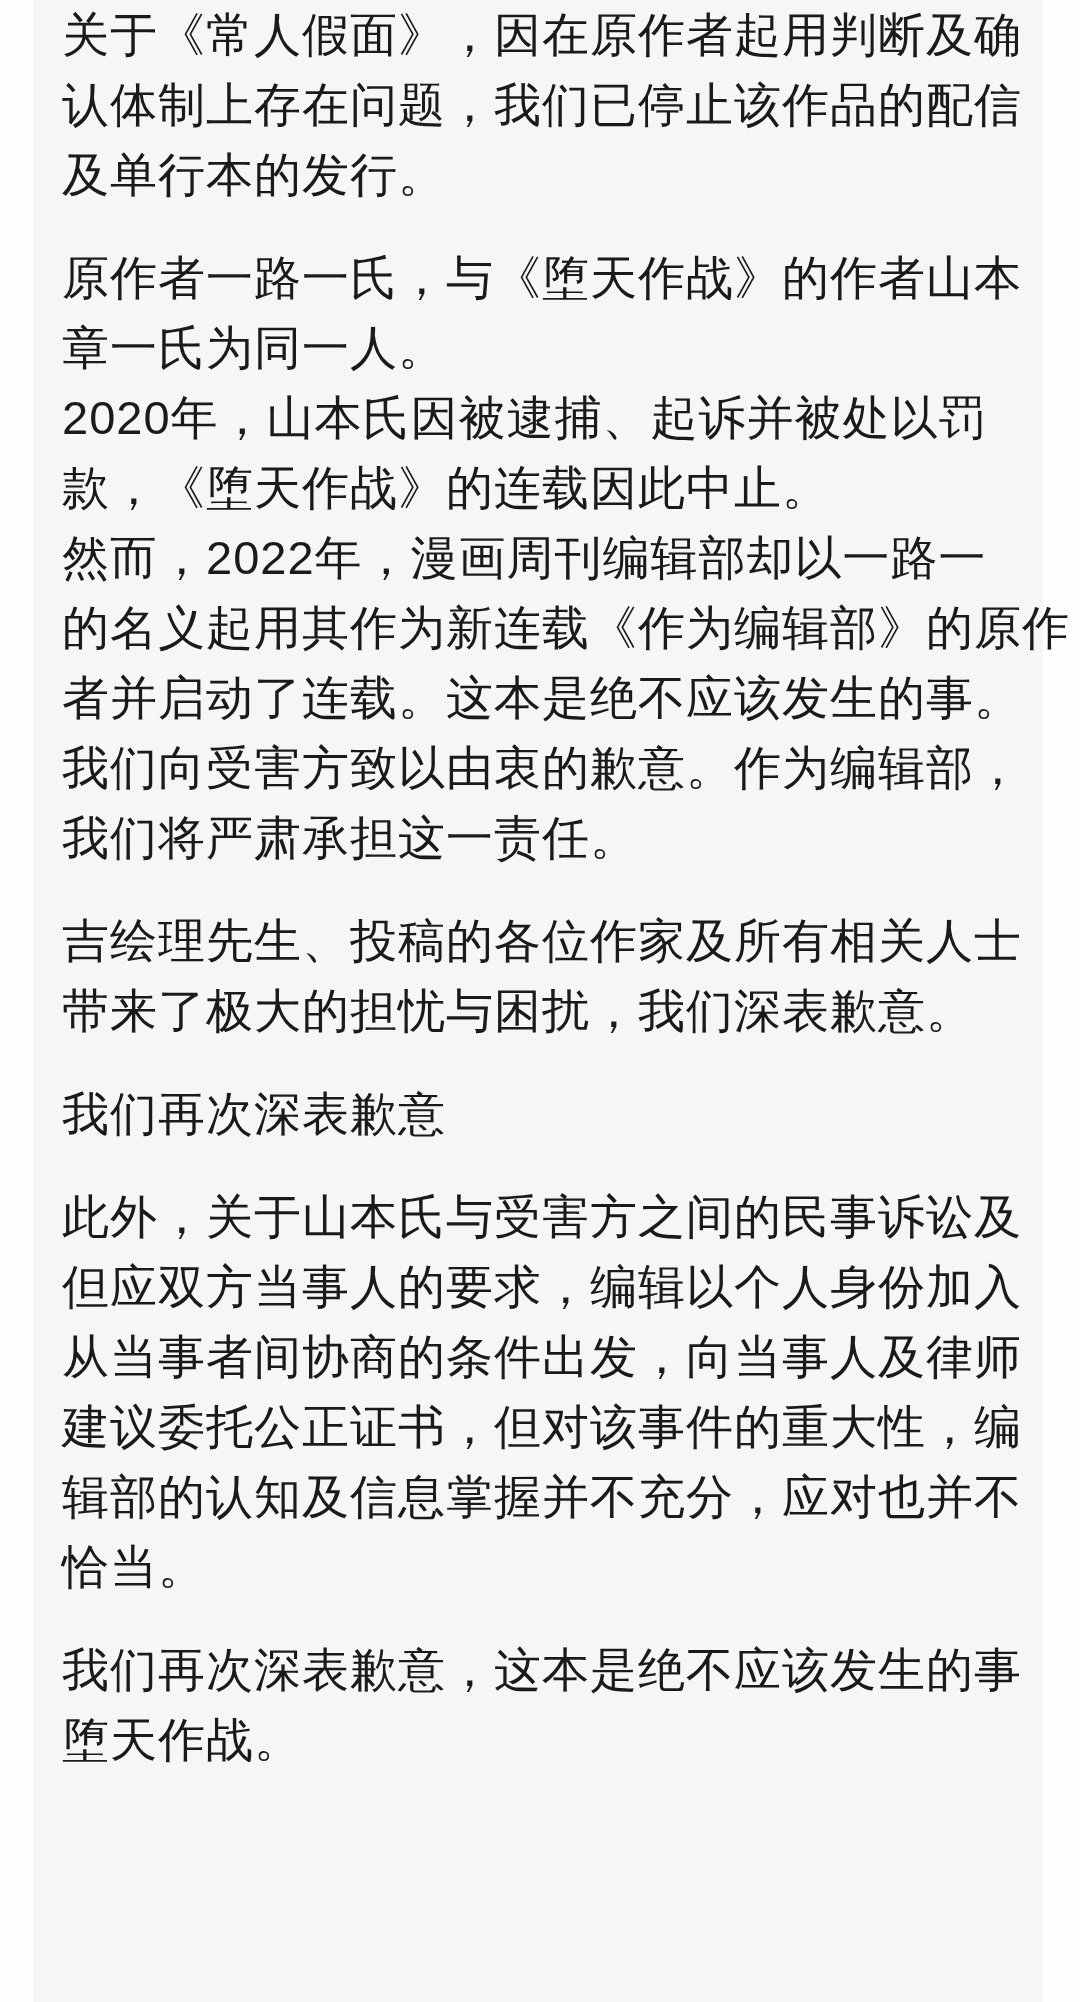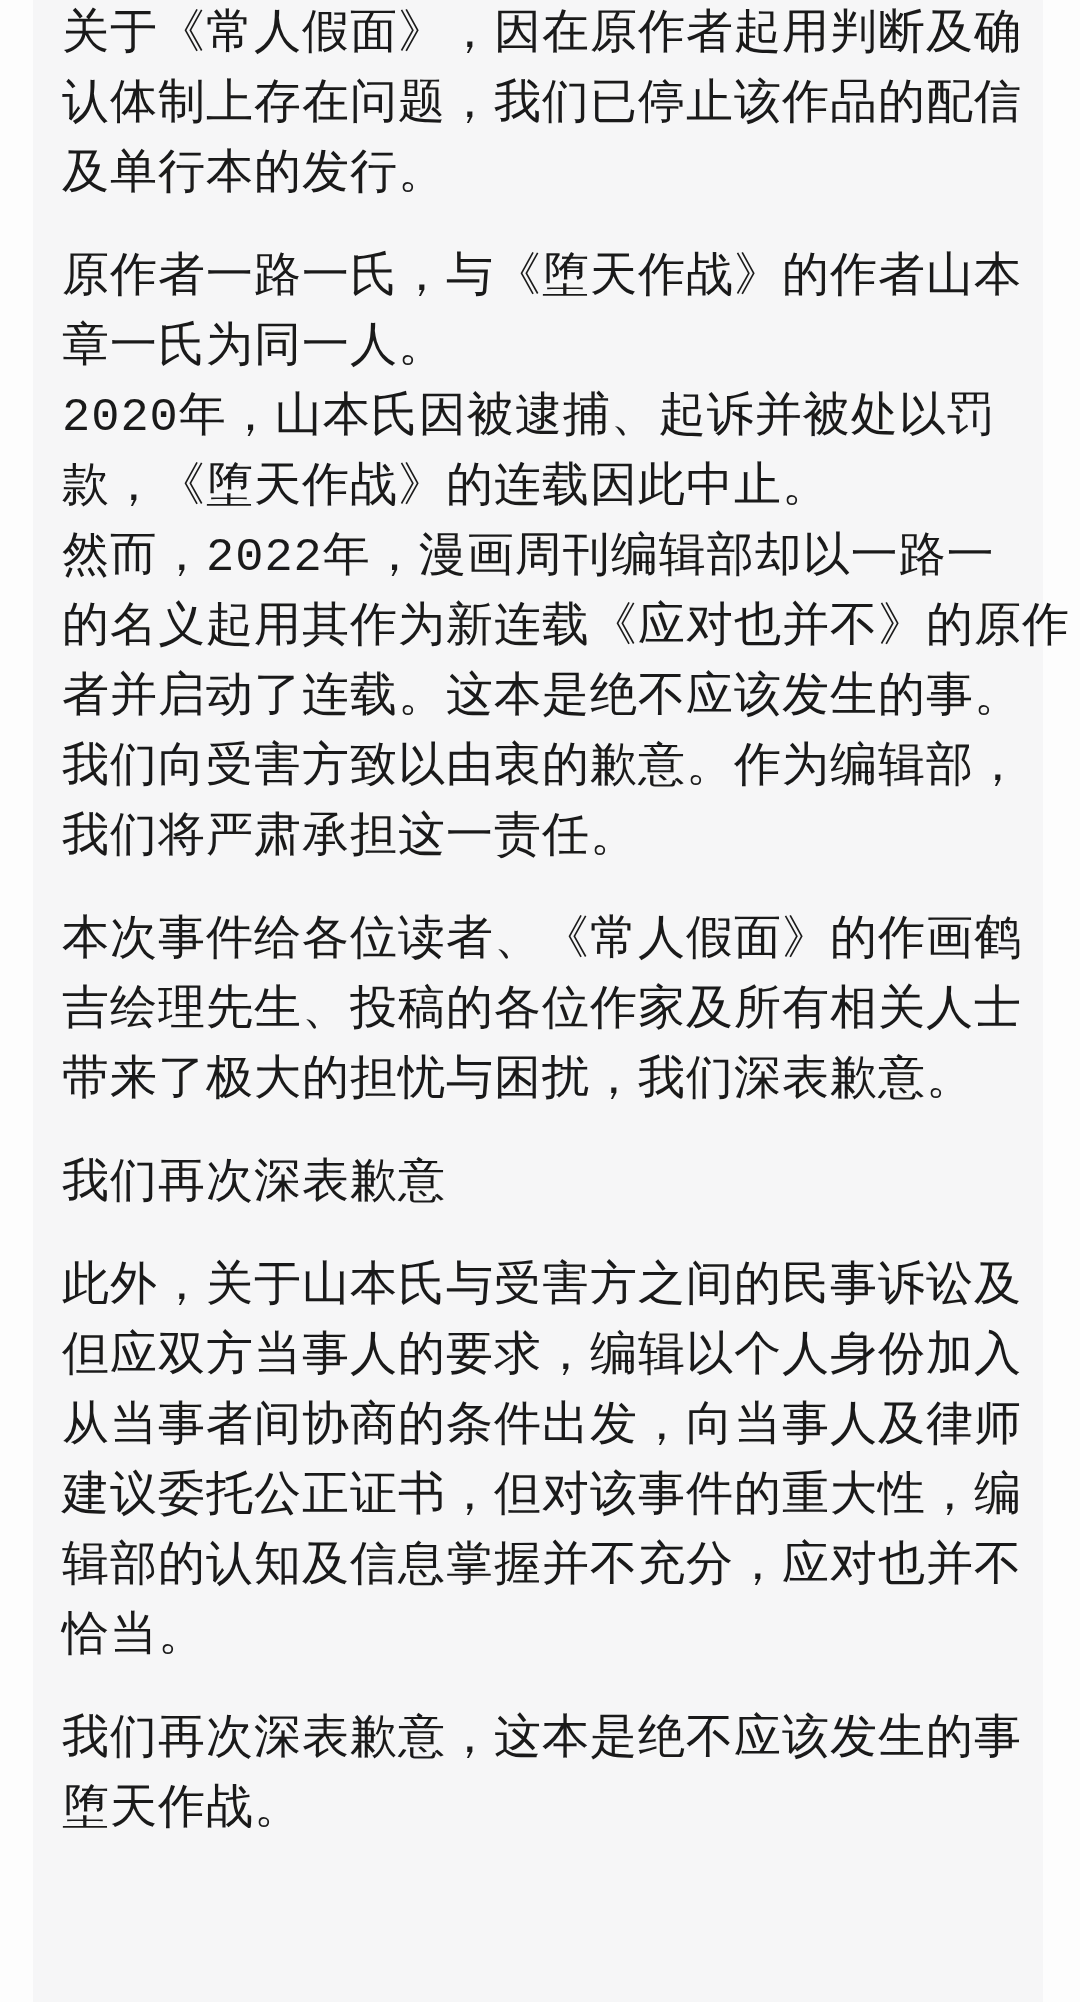--- a/index.html
+++ b/index.html
@@ -10,21 +10,20 @@
     width: 1080px;
     height: 2002px;
     background: #fdfdfd;
     font-family: "Liberation Sans", sans-serif;
     overflow: hidden;
   }
   .page {
     position: relative;
     width: 1080px;
     height: 2002px;
-    font-family: Liberation Mono, monospace;
   }
   .content-card {
     position: absolute;
     left: 33px;
     top: 0;
     width: 1010px;
     height: 2002px;
     background: #f6f6f7;
     box-sizing: border-box;
     padding: 0 22px 0 29px;
@@ -55,27 +54,26 @@
         <span class="line">关于《常人假面》，因在原作者起用判断及确</span>
         <span class="line">认体制上存在问题，我们已停止该作品的配信</span>
         <span class="line">及单行本的发行。</span>
       </p>
       <p class="para">
         <span class="line">原作者一路一氏，与《堕天作战》的作者山本</span>
         <span class="line">章一氏为同一人。</span>
         <span class="line">2020年，山本氏因被逮捕、起诉并被处以罚</span>
         <span class="line">款，《堕天作战》的连载因此中止。</span>
         <span class="line">然而，2022年，漫画周刊编辑部却以一路一</span>
-        <span class="line">的名义起用其作为新连载《应对也并不》的原作</span>
+        <span class="line">的名义起用其作为新连载《作为编辑部》的原作</span>
         <span class="line">者并启动了连载。这本是绝不应该发生的事。</span>
         <span class="line">我们向受害方致以由衷的歉意。作为编辑部，</span>
         <span class="line">我们将严肃承担这一责任。</span>
       </p>
       <p class="para">
-        <span class="line">本次事件给各位读者、《常人假面》的作画鹤</span>
         <span class="line">吉绘理先生、投稿的各位作家及所有相关人士</span>
         <span class="line">带来了极大的担忧与困扰，我们深表歉意。</span>
       </p>
       <p class="para">
         <span class="line">我们再次深表歉意</span>
       </p>
       <p class="para">
         <span class="line">此外，关于山本氏与受害方之间的民事诉讼及</span>
         <span class="line">但应双方当事人的要求，编辑以个人身份加入</span>
         <span class="line">从当事者间协商的条件出发，向当事人及律师</span>

